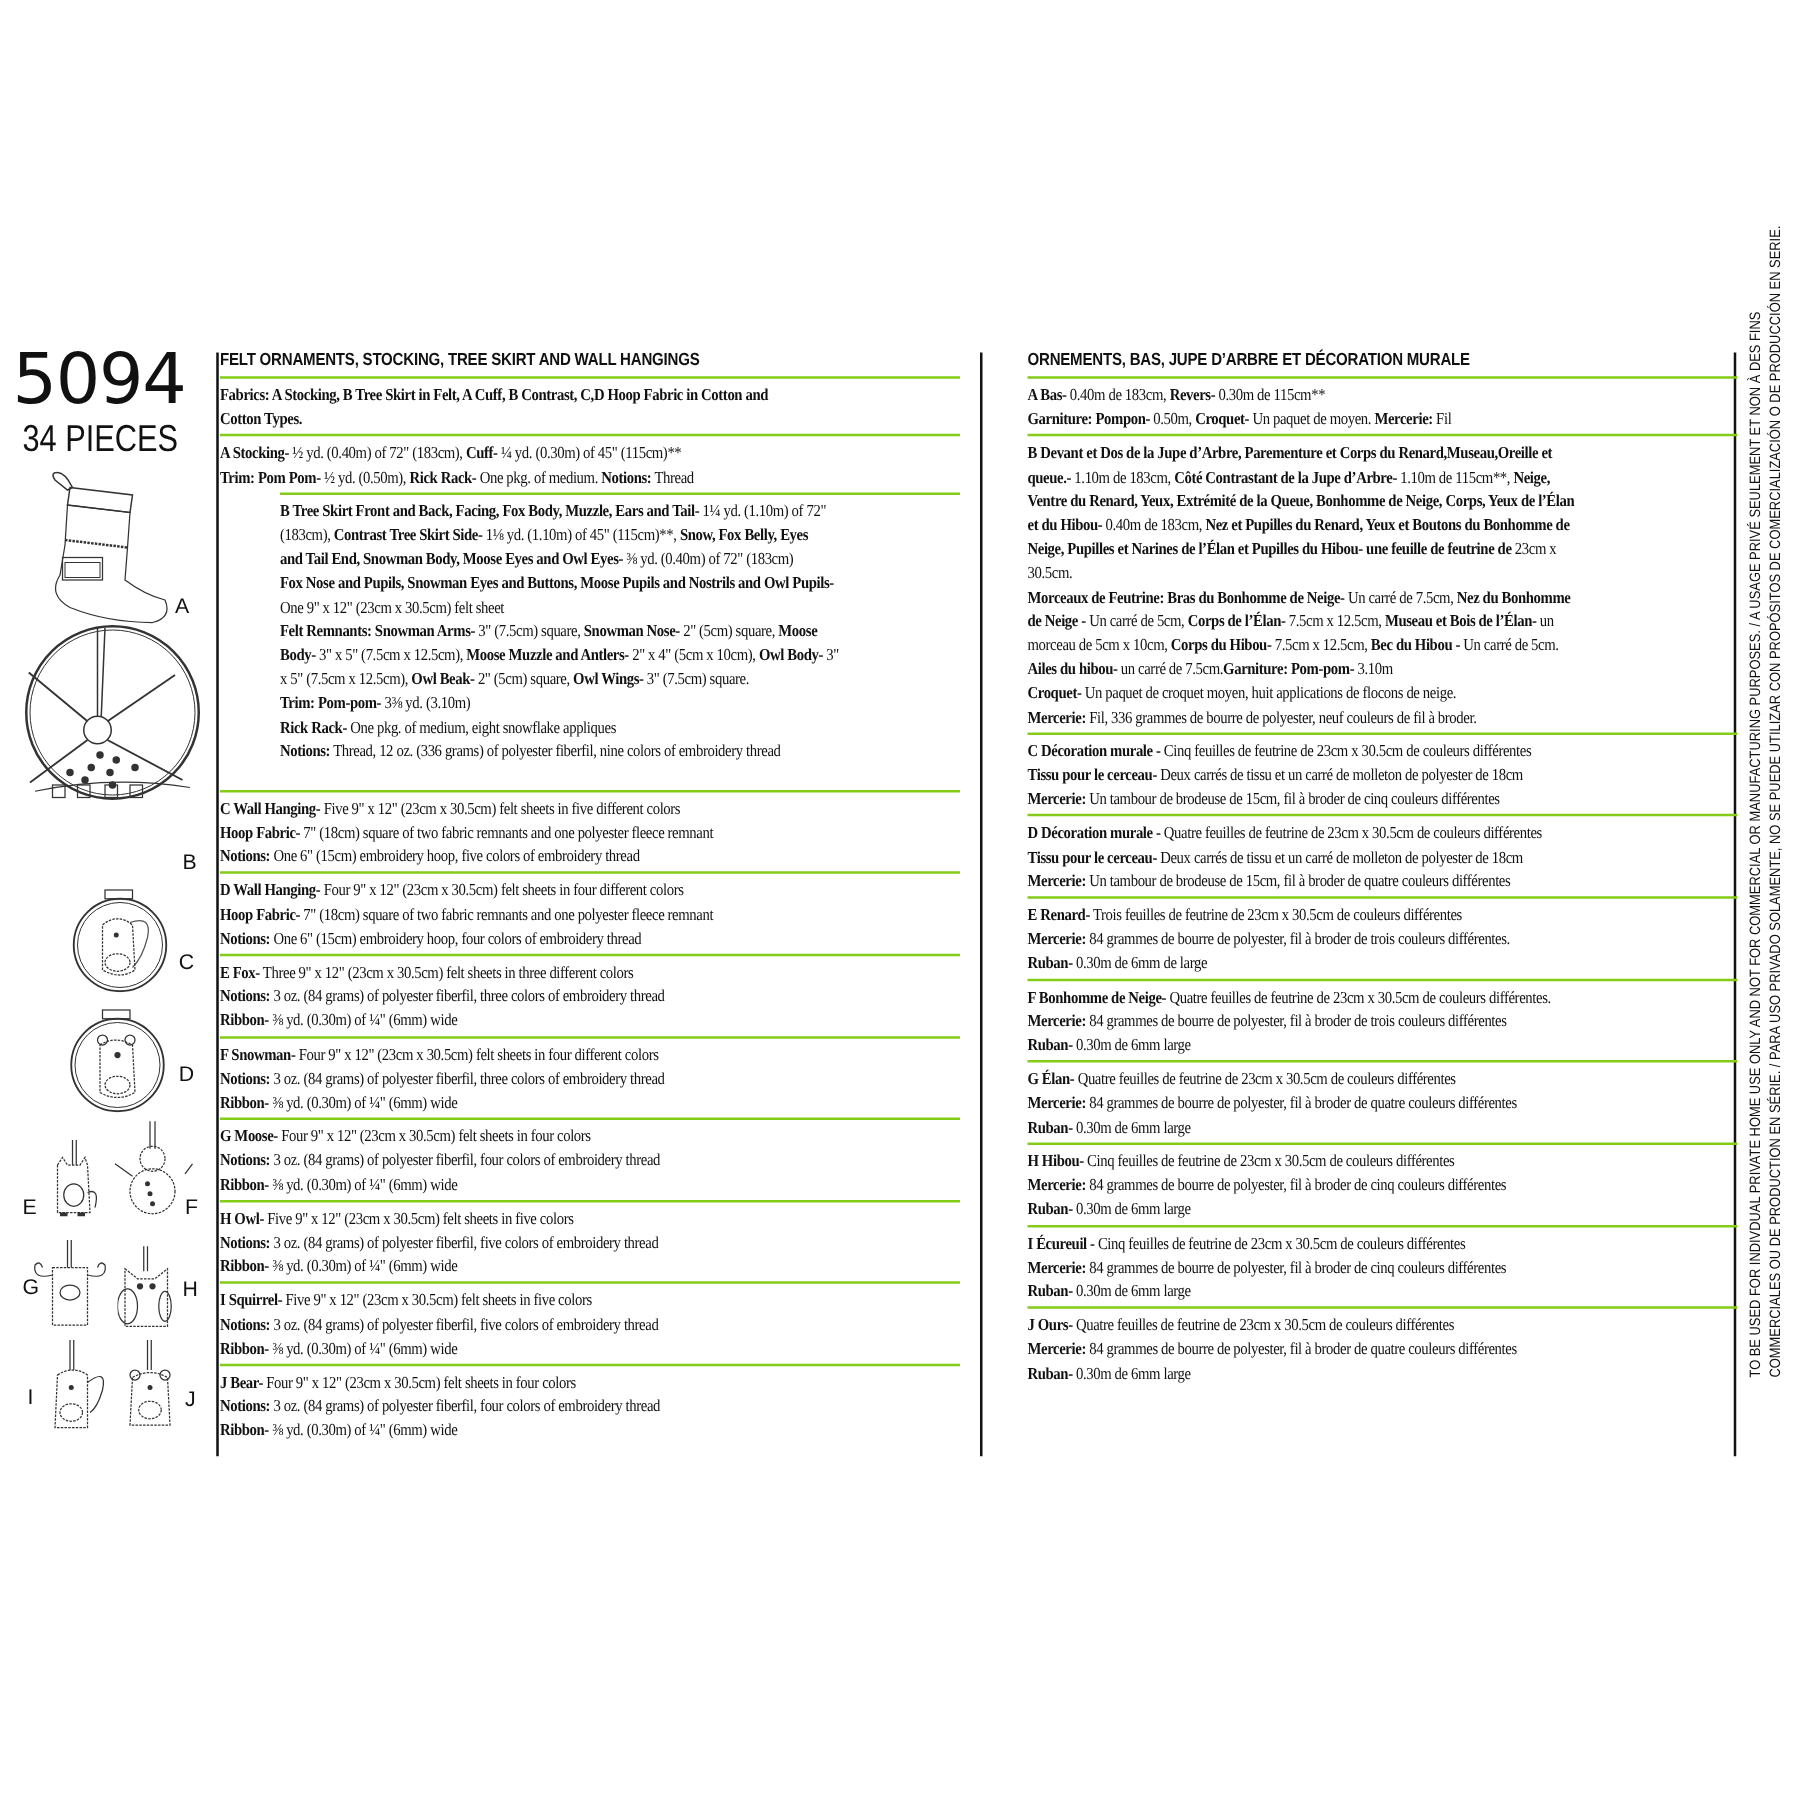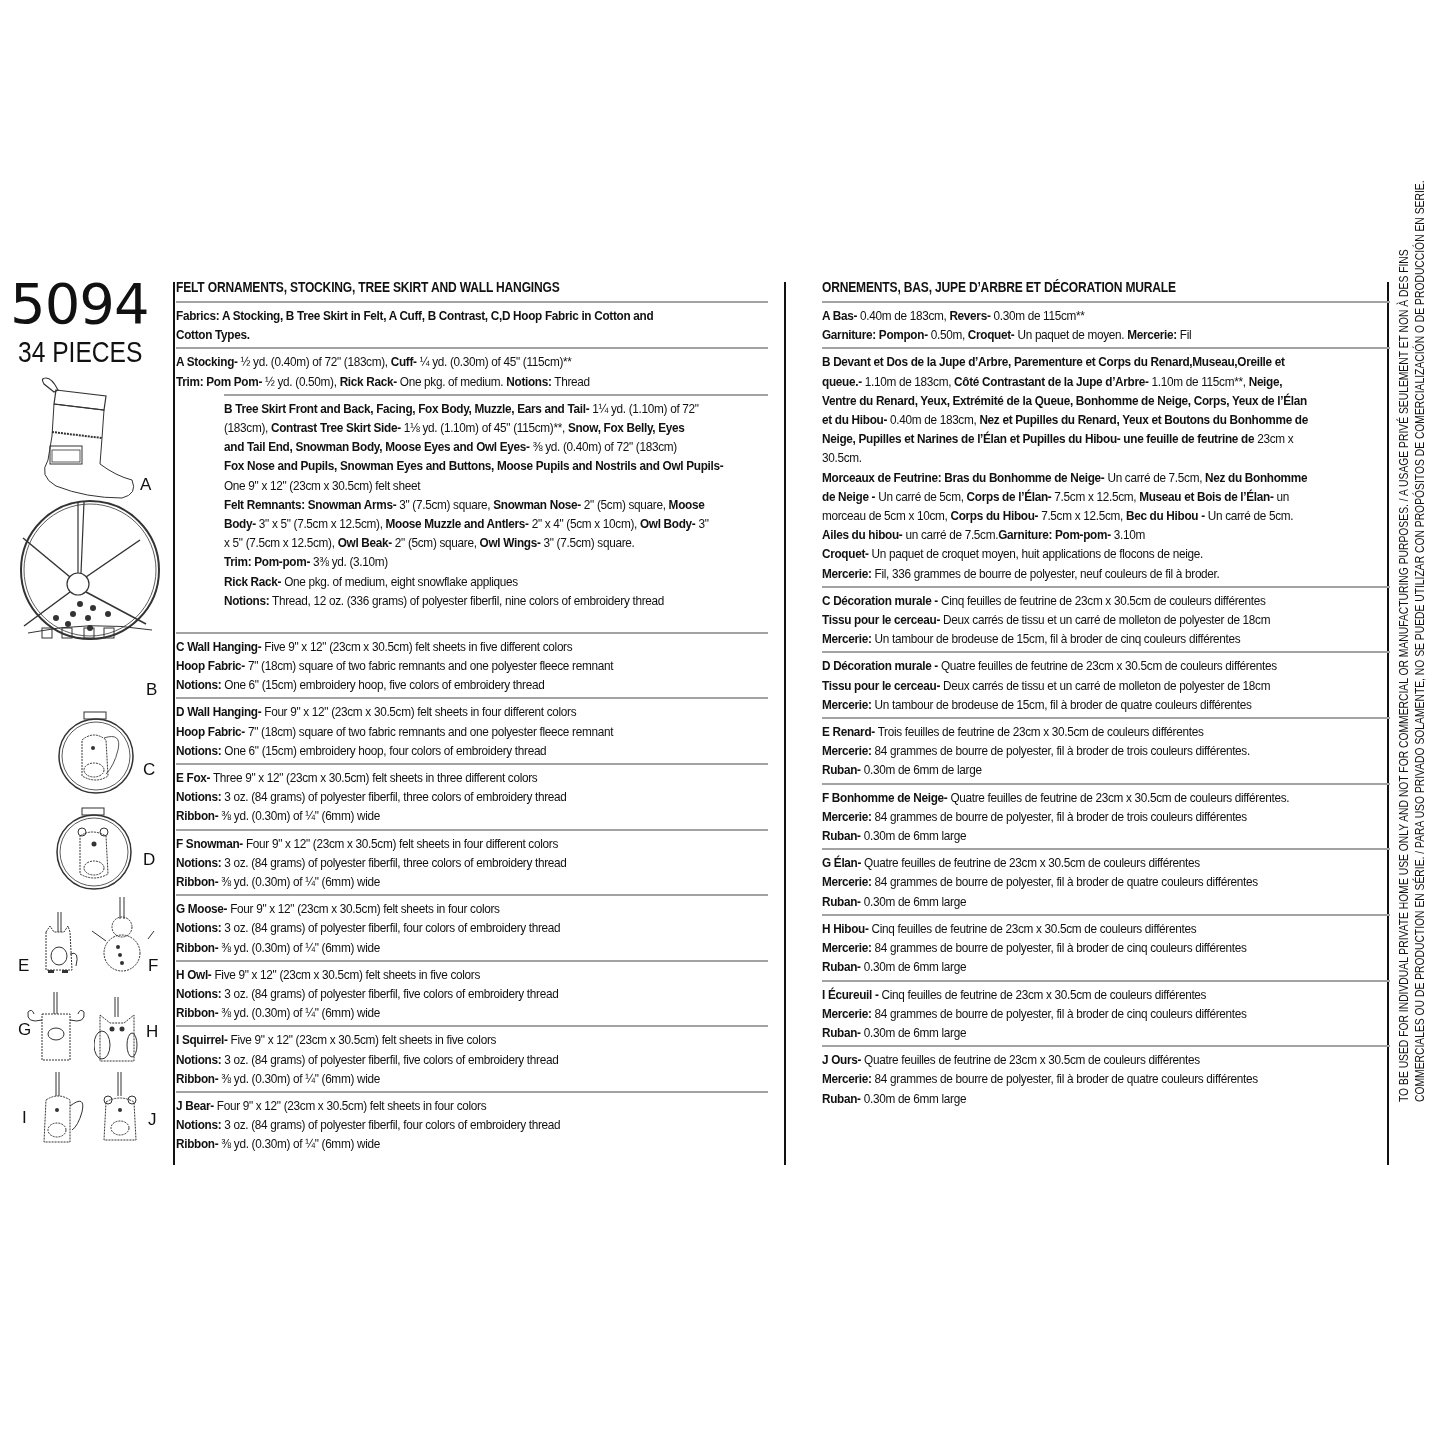--- a/index.html
+++ b/index.html
@@ -16,22 +16,22 @@
   .illus svg { display: block; }
   .view-letter { position: absolute; font-size: 17px; font-family: "Liberation Sans", sans-serif; color: #111; }
 
   .vline { position: absolute; background: #111; }
 
   .col { position: absolute; top: 275px; }
   .col.en { left: 176px; width: 592px; }
   .col.fr { left: 810px; width: 568px; margin-left: 12px; }
   .col-title { font-weight: 700; font-size: 14px; line-height: 18px; margin: 3px 0 5px 0;
                font-family: "Liberation Sans", sans-serif; letter-spacing: -0.2px; transform: scaleX(0.86); transform-origin: left; white-space: nowrap; }
-  .section { border-top: 2px solid #a3a3a3; padding: 3px 0 3px 0; font-size: 13.4px; line-height: 19.2px;
-             font-family: Liberation Sans, sans-serif; letter-spacing: -0.35px; }
+  .section { border-top: 2px solid #84cc16; padding: 3px 0 3px 0; font-size: 13.4px; line-height: 19.2px;
+             font-family: Liberation Serif, serif; letter-spacing: -0.35px; }
   .section .ln { display: block; white-space: nowrap; transform: scaleX(0.88); transform-origin: left; }
   .b { font-weight: 700; }
   .r { font-weight: 400; }
   .section.tall-b { min-height: 230px; margin-left: 48px; }
   .section.tall-bfr { min-height: 230px; }
 
   .disclaimer { position: absolute; left: 1396px; top: 1165px; width: 900px; height: 44px;
                 transform: rotate(-90deg); transform-origin: left top; font-size: 12px; line-height: 16px;
                 font-family: "Liberation Sans", sans-serif; color: #111; text-align: center; }
   .disclaimer .ln { display: block; white-space: nowrap; transform: scaleX(0.86); transform-origin: center; }

